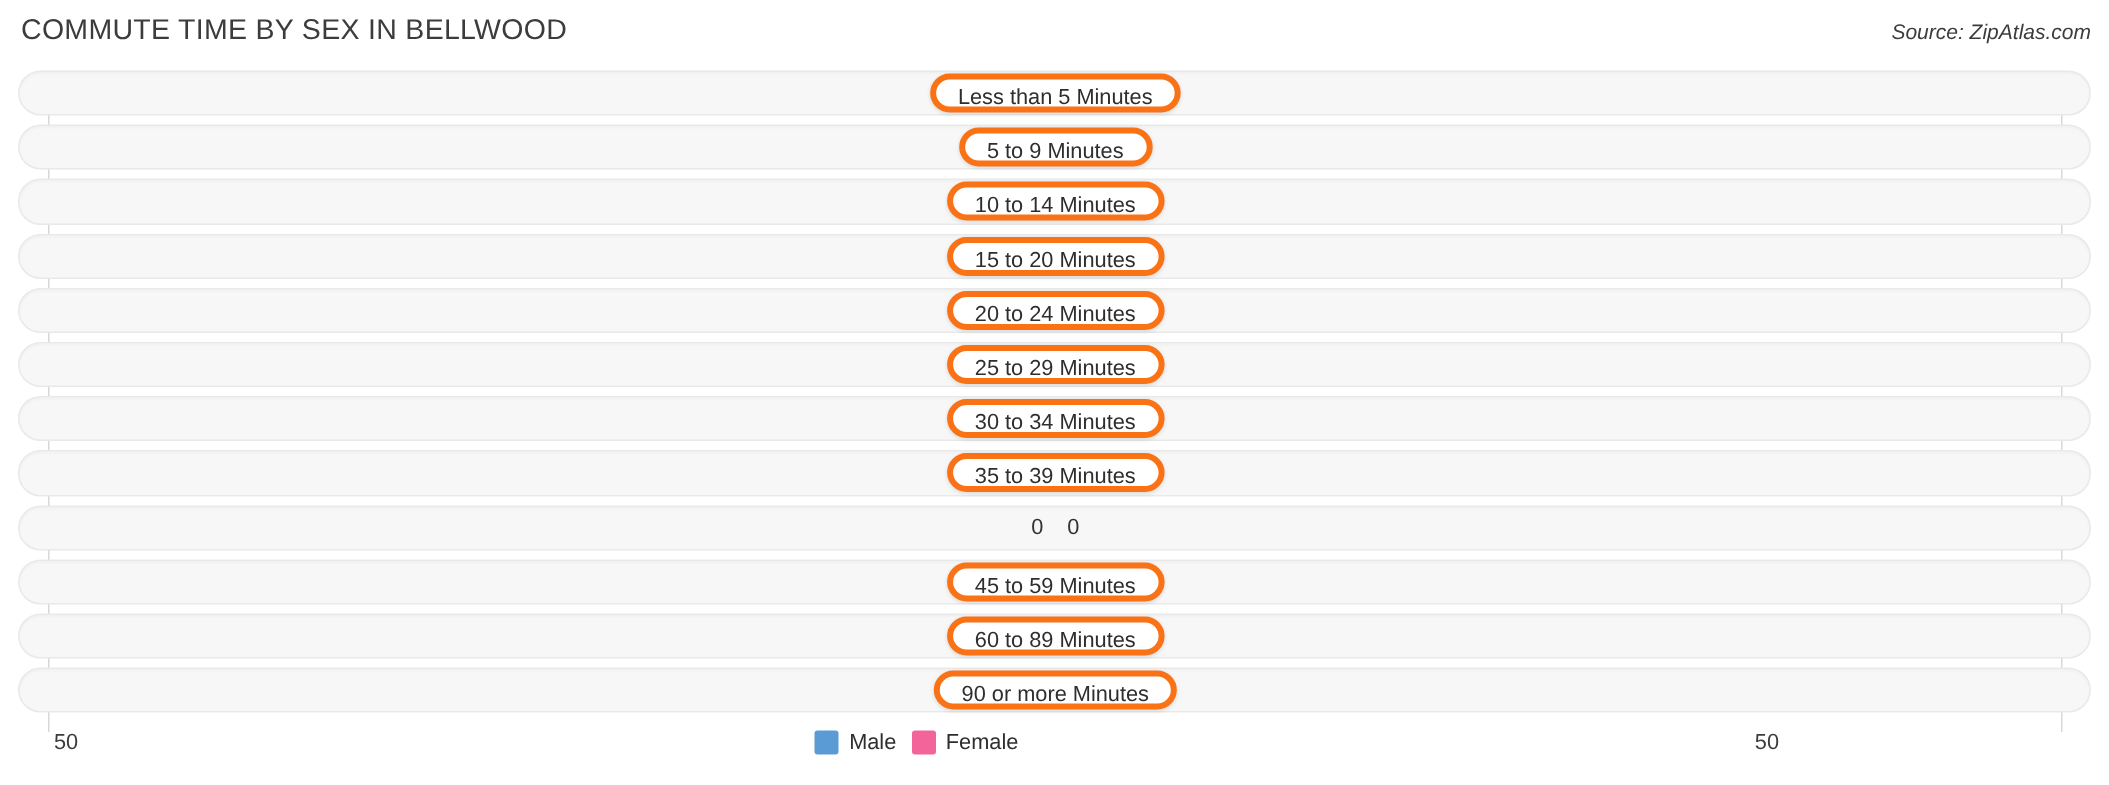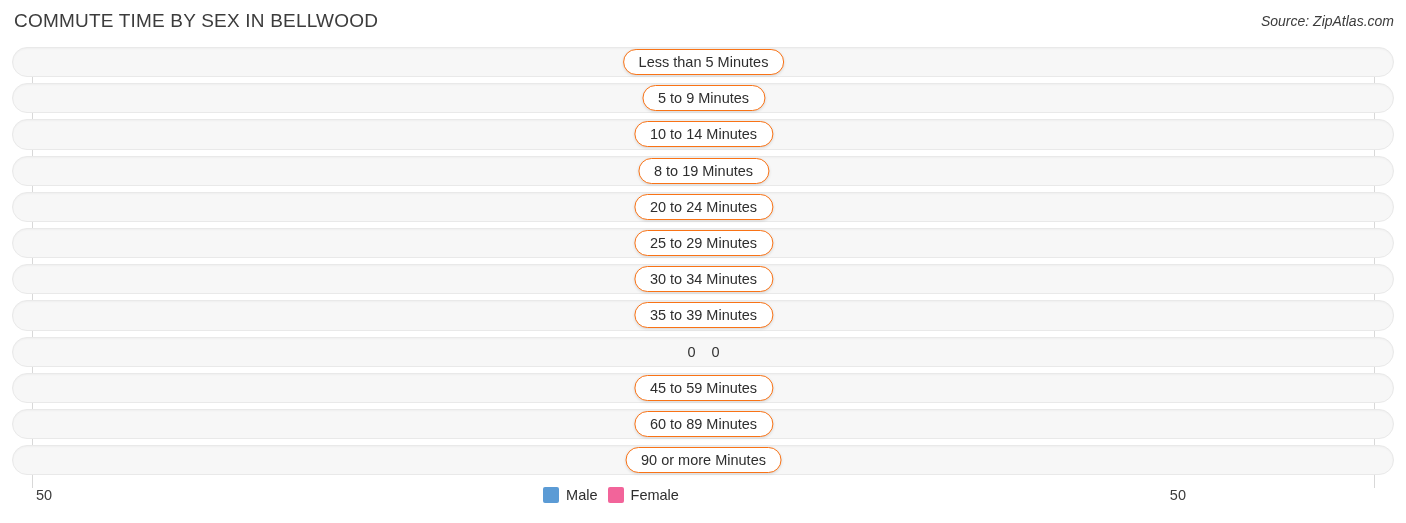--- a/index.html
+++ b/index.html
@@ -123,21 +123,21 @@
     position: absolute;
   }
   .bar.male   .val-in { left: 12px; }
 
   .cat-pill {
     position: absolute;
     left: 50%;
     top: 50%;
     transform: translate(-50%, -50%);
     background: #ffffff;
-    border: 1px solid #f97316;
+    border: 4px solid #f97316;
     border-radius: 13px;
     height: 26px;
     line-height: 24px;
     padding: 0 15px;
     font-size: 14.5px;
     color: #2e2e2e;
     white-space: nowrap;
     box-shadow: 0 1px 3px rgba(0,0,0,0.13);
     z-index: 5;
   }
@@ -242,21 +242,21 @@
         <div class="bars">
           <div class="half left">
             <div class="bar male" style="width: 83.55%; background: rgb(91, 155, 213);">
               <span class="val-in">45</span>
             </div>
           </div>
           <div class="half right">
             <div class="bar female" style="width: 56.51%; background: rgb(240, 85, 139);"></div>
             <span class="val-out">29</span>
           </div>
-          <div class="cat-pill">8 to 19 Minutes</div>
+          <div class="cat-pill">15 to 20 Minutes</div>
         </div>
       </div>
       <div class="row">
         <div class="track"></div>
         <div class="bars">
           <div class="half left">
             <div class="bar male" style="width: 64.96%; background: rgb(106, 165, 218);">
               <span class="val-in">34</span>
             </div>
           </div>

